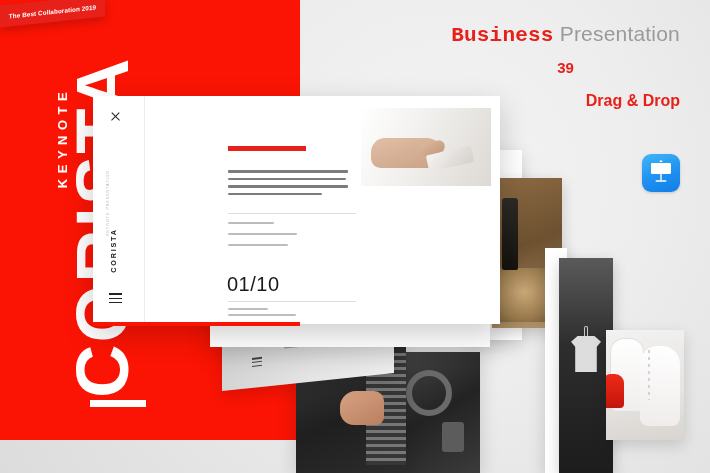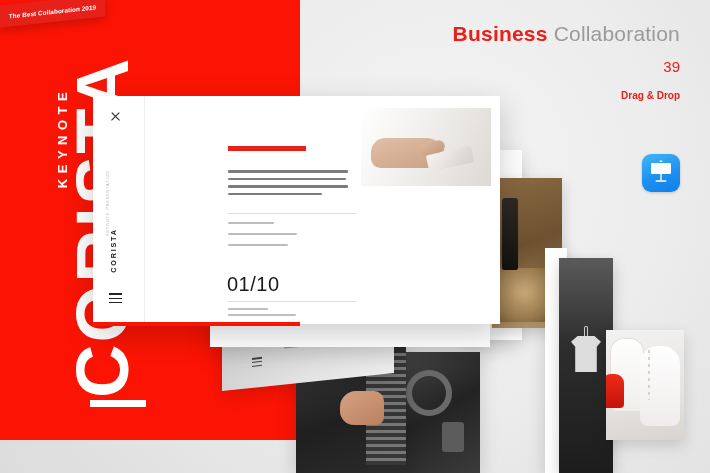--- a/index.html
+++ b/index.html
@@ -60,26 +60,26 @@
     background:#fff;
   }
 
   
   #header {
     position:absolute; right:30px; top:22px;
     text-align:right;
     z-index:40;
   }
   #headline { font-size:21px; letter-spacing:.2px; white-space:nowrap; }
-  #headline .b { color:#e8201a; font-weight:bold; }
+  #headline .b { color:#e8201a; font-weight:bold;font-family:Liberation Mono, monospace; }
   #headline .p { color:#9a9a9a; font-weight:normal; }
   .stat-block { margin-top:12px; }
-  .stat-num  { color:#e8201a; font-weight:normal; font-size:15px; line-height:1.25; }
+  .stat-num  { color:#e8201a; font-weight:bold; font-size:15px; line-height:1.25;text-align:center; }
   .stat-lbl  { color:#a9a9a9; font-size:13.5px; line-height:1.3; }
-  .stat-num2 { color:#e8201a; font-weight:bold; font-size:10px; line-height:1.4; }
+  .stat-num2 { color:#e8201a; font-weight:bold; font-size:16px; line-height:1.4; }
 
   #keynote-icon {
     position:absolute; right:30px; top:154px;
     width:38px; height:38px;
     border-radius:9px;
     background:linear-gradient(160deg,#41b6f7 0%, #1f90f0 55%, #0f7fe8 100%);
     box-shadow:0 1px 3px rgba(0,0,0,.18);
     z-index:40;
   }
   #keynote-icon svg { display:block; width:38px; height:38px; }
@@ -507,21 +507,21 @@
       <div class="hand"></div>
       <div class="phone"></div>
       <div class="thumb"></div>
     </div>
   </div>
   <div id="main-redfoot"></div>
 
   <div id="header">
     <div id="headline">
       <span class="b">Business</span>
-      <span class="p">Collaboration</span>
+      <span class="p">Presentation</span>
     </div>
     <div class="stat-block">
       <div class="stat-num">39</div>
     </div>
     <div class="stat-block">
       <div class="stat-num2">Drag &amp; Drop</div>
     </div>
   </div>
 
   <div id="keynote-icon">

